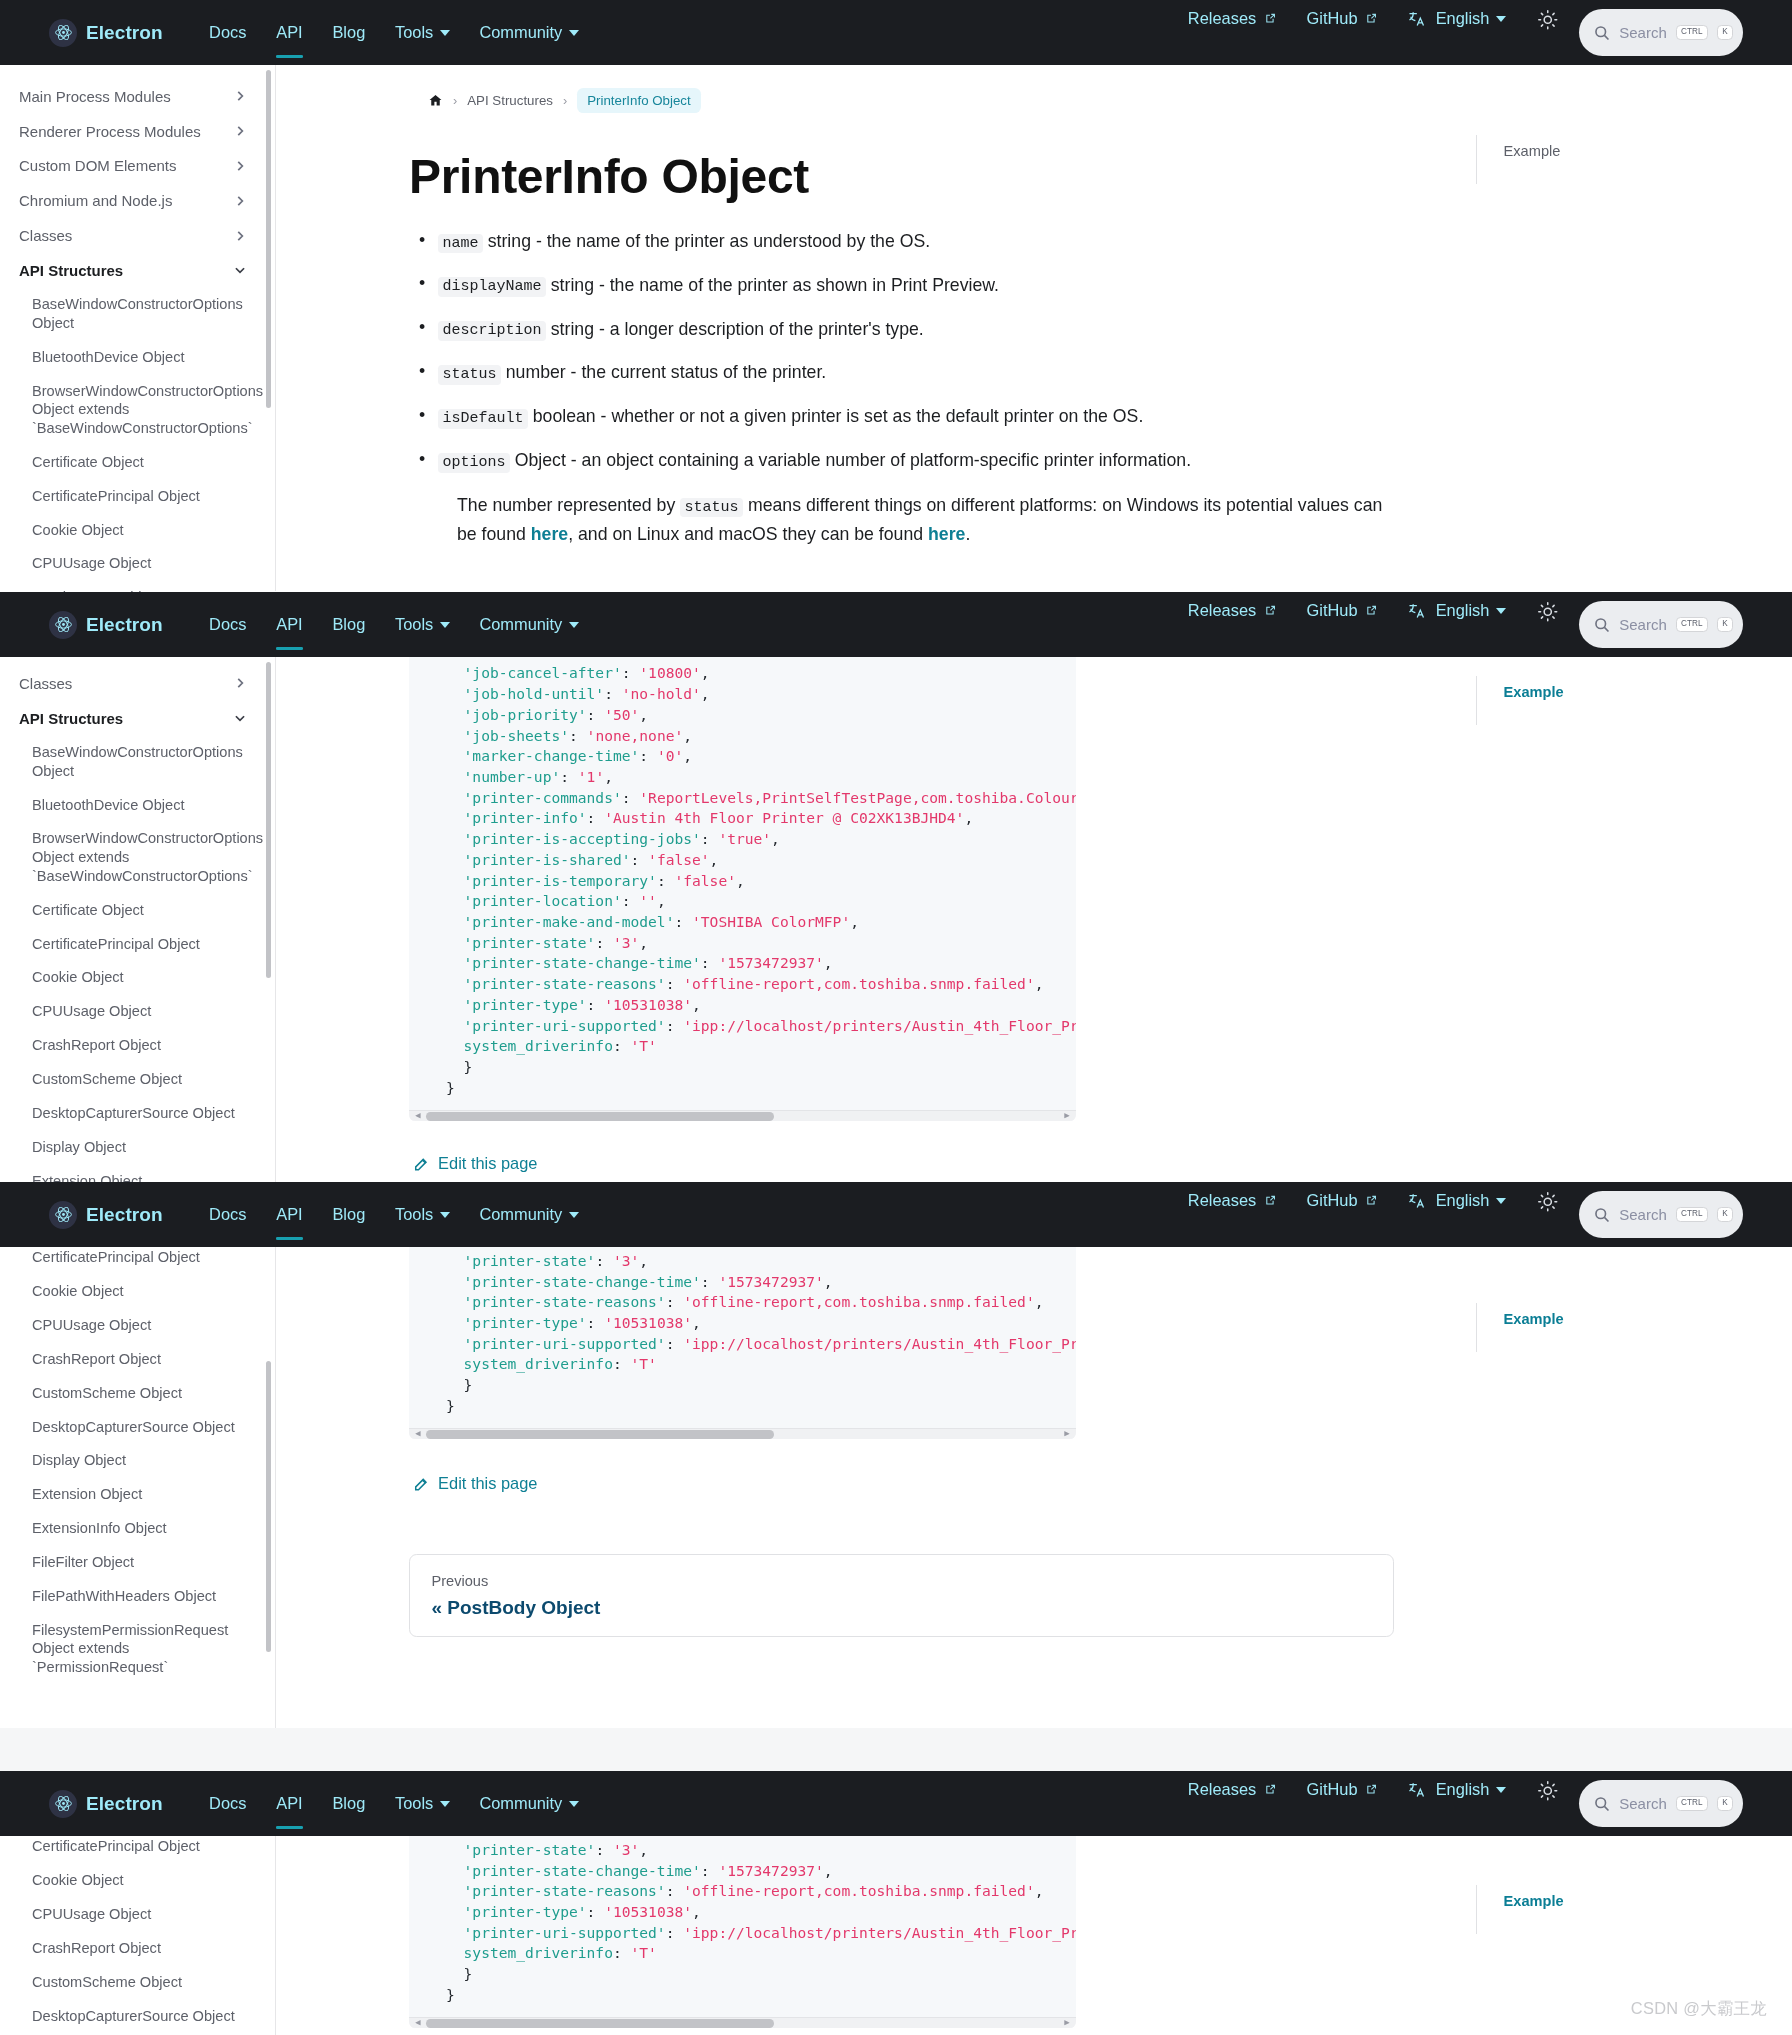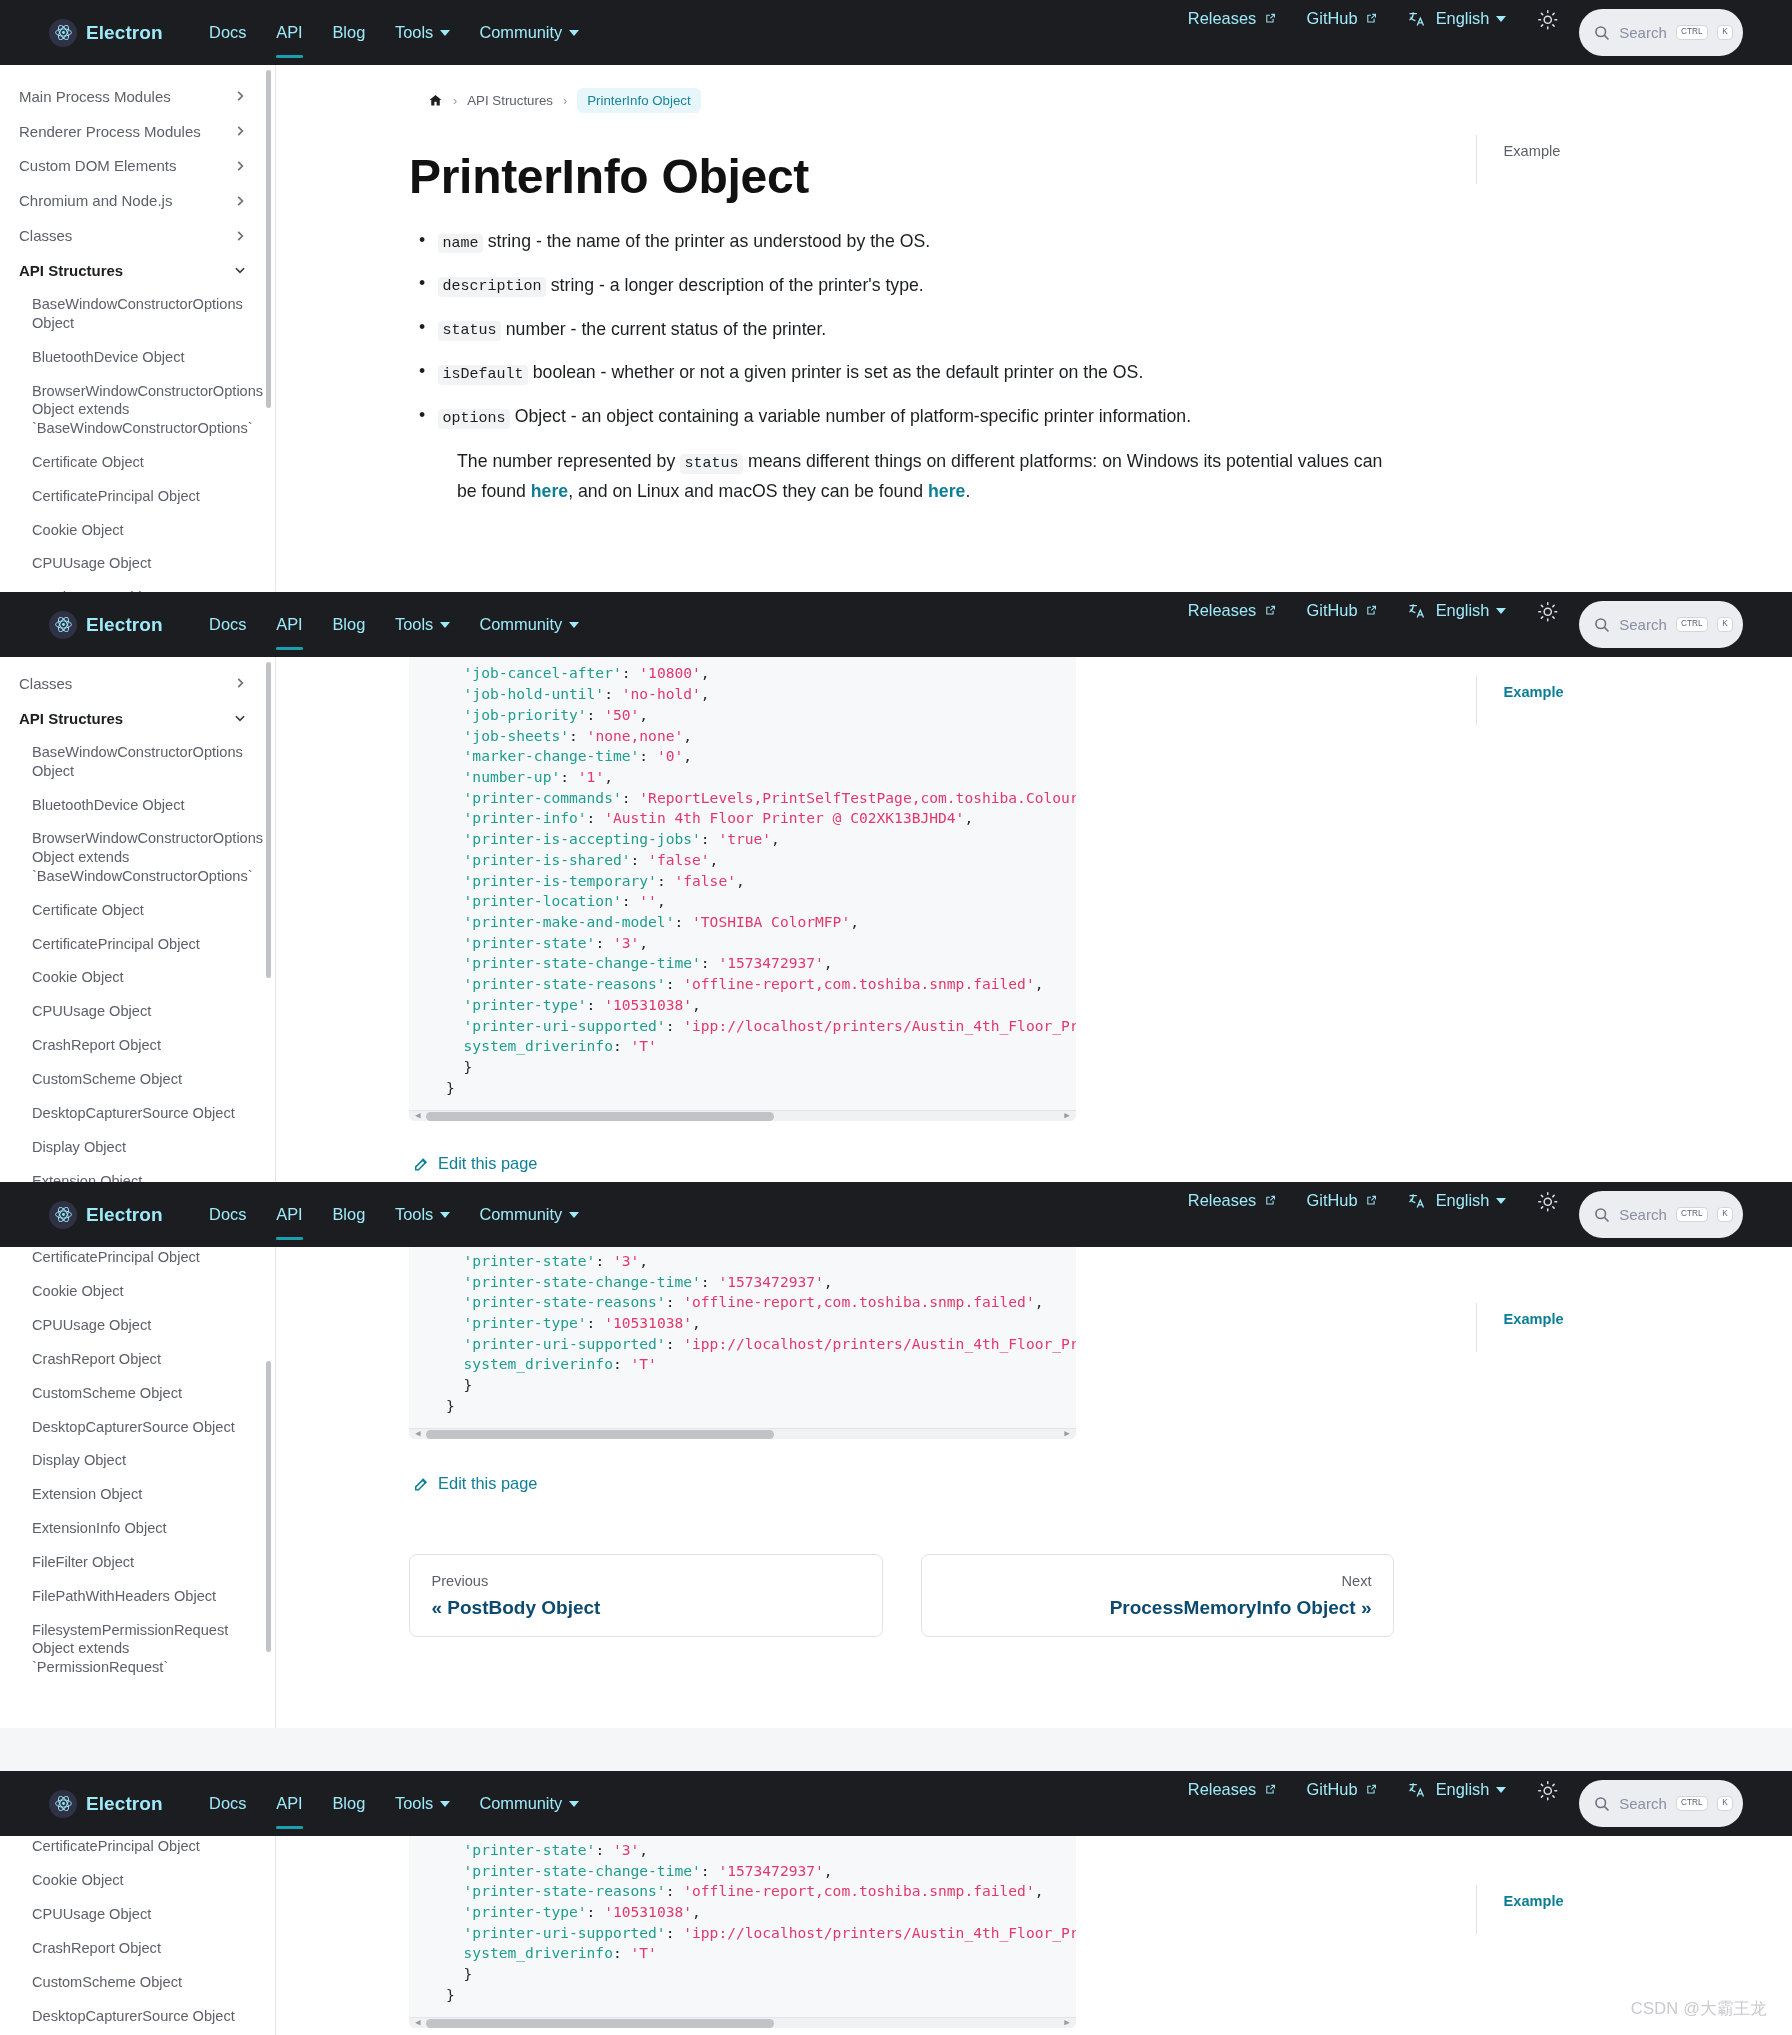--- a/index.html
+++ b/index.html
@@ -275,20 +275,21 @@
           <span class="crumb-sep">›</span>
           <a class="crumb">API Structures</a>
           <span class="crumb-sep">›</span>
           <span class="crumb cur">PrinterInfo Object</span>
         </div>
 
         <h1 class="page-title">PrinterInfo Object</h1>
 
         <ul class="props">
           <li><code class="ic">name</code> <span>string - the name of the printer as understood by the OS.</span></li>
+          <li><code class="ic">displayName</code> <span>string - the name of the printer as shown in Print Preview.</span></li>
           <li><code class="ic">description</code> <span>string - a longer description of the printer's type.</span></li>
           <li><code class="ic">status</code> <span>number - the current status of the printer.</span></li>
           <li><code class="ic">isDefault</code> <span>boolean - whether or not a given printer is set as the default printer on the OS.</span></li>
           <li><code class="ic">options</code> <span>Object - an object containing a variable number of platform-specific printer information.</span></li>
         </ul>
 
         <p class="para"><span>The number represented by </span><code class="ic">status</code><span> means different things on different platforms: on Windows its potential values can be found </span><a class="tealink">here</a><span>, and on Linux and macOS they can be found </span><a class="tealink">here</a><span>.</span></p>
       </div>
 
       <div class="toc">
@@ -554,24 +555,20 @@
               <path d="M14 6l4 4"></path>
             </svg>
           <a class="edit-link">Edit this page</a>
         </div>
 
         <div class="pagenav">
           <a class="prev">
             <span class="pn-label">Previous</span>
             <span class="pn-title">« PostBody Object</span>
           </a>
-          <a class="next">
-            <span class="pn-label">Next</span>
-            <span class="pn-title">ProcessMemoryInfo Object »</span>
-          </a>
         </div>
       </div>
 
       <div class="toc" style="padding-top:56px;">
         <div class="toc-inner">
           <a class="toc-link active">Example</a>
         </div>
       </div>
     </div>
   </div>

